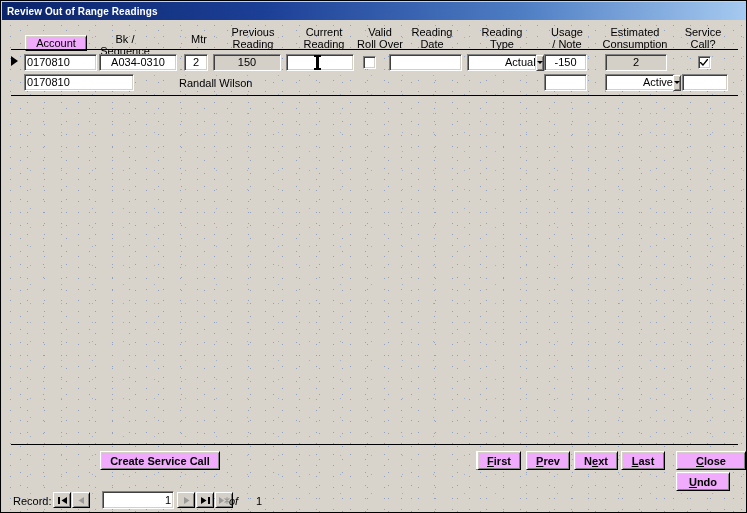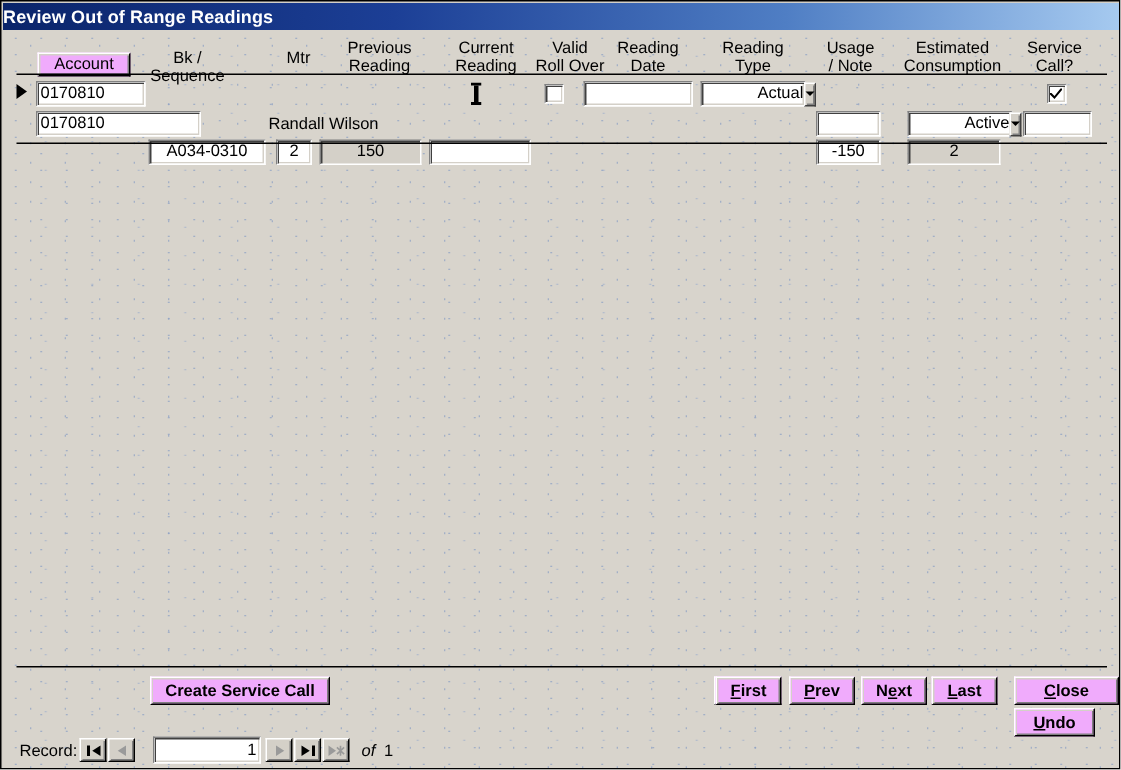--- a/index.html
+++ b/index.html
@@ -30,21 +30,22 @@
     left: 1px; top: 1px;
     width: 745px; height: 18px;
     background: linear-gradient(to right, #0a246a 0%, #1c3f96 35%, #4f7ec4 70%, #a6caf0 100%);
     display: flex;
     align-items: center;
     box-sizing: border-box;
   }
   .titlebar-text {
     color: #ffffff;
     font-weight: bold;
-    font-size: 12px;
+    font-size: 10px;
+    padding-left: 5px;
     letter-spacing: 0.1px;
     white-space: nowrap;
   }
 
   
   .dots {
     position: absolute;
     left: 1px;
     top: 19px;
     width: 745px;
@@ -80,21 +81,21 @@
     font-size: 11px;
     color: #000000;
     padding: 0 2px;
     line-height: 15px;
     overflow: hidden;
     white-space: nowrap;
   }
   .tfield.disabled {
     background: #d4d0c8;
   }
-  .tfield.center { text-align: center; margin-top: 39px; }
+  .tfield.center { text-align: center; }
   .tfield.right { text-align: right; }
 
   
   .combo {
     position: absolute;
     box-sizing: border-box;
     background: #ffffff;
     border: 1px solid;
     border-color: #808080 #ffffff #ffffff #808080;
     box-shadow: inset 1px 1px 0 #404040, inset -1px -1px 0 #d4d0c8;
@@ -352,16 +353,16 @@
       <rect x="8" y="1" width="2" height="7" fill="#000"></rect>
     </svg>
   </div>
   <div class="navbtn" style="left:214px; top:491px;">
     <svg width="13" height="9" viewBox="0 0 13 9">
       <path d="M1 1 L1 8 L6 4.5 Z" fill="#9a9a9a"></path>
       <path d="M9 1.2 L9 7.8 M6.6 2.3 L11.4 6.7 M11.4 2.3 L6.6 6.7" stroke="#9a9a9a" stroke-width="1.1"></path>
     </svg>
   </div>
 
-  <div class="static" style="left:240px; top:494px;font-style:italic;">of</div>
+  <div class="static" style="left:228px; top:494px;font-style:italic;">of</div>
   <div class="static" style="left:255px; top:494px;">1</div>
 
 </div>
 
 </body></html>

